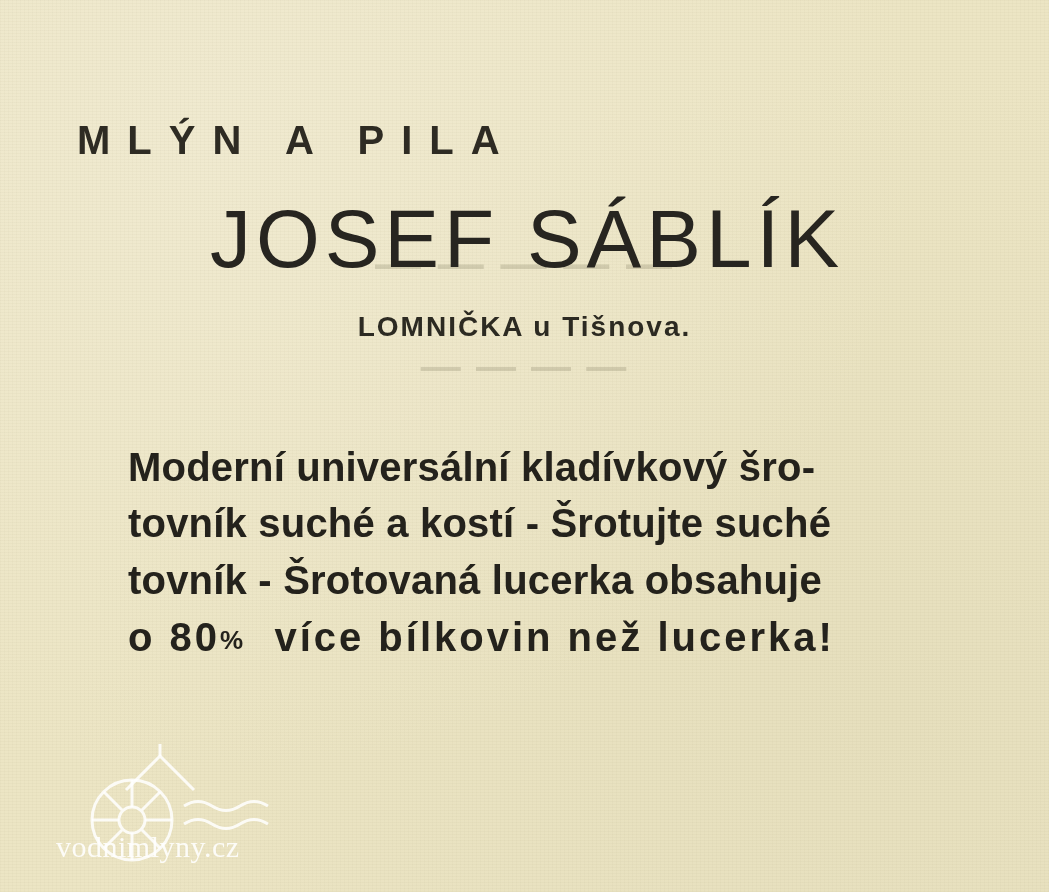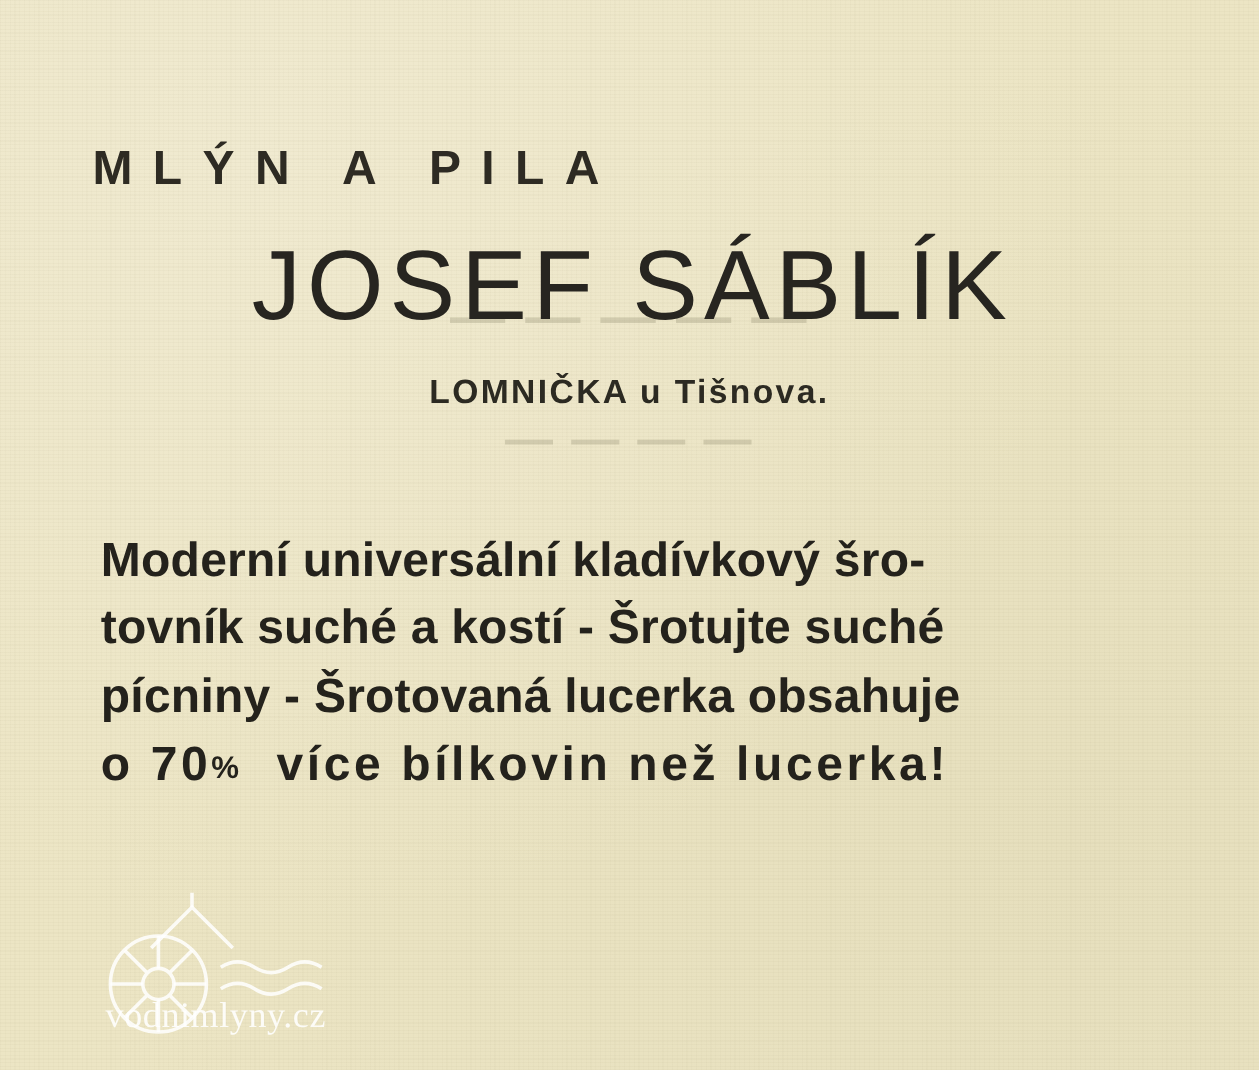--- a/index.html
+++ b/index.html
@@ -95,20 +95,21 @@
     padding: 0 20px 0 24px;
     color: #24221c;
     font-size: 40px;
     font-weight: 700;
     line-height: 1.42;
     letter-spacing: 0.2px;
   }
   .body-copy .ln {
     display: block;
     white-space: nowrap;
+    margin-left: 44px;
   }
   .body-copy .ln.last {
     letter-spacing: 3px;
   }
   .pct {
     font-size: 26px;
     vertical-align: 2px;
   }
 
   
@@ -125,42 +126,41 @@
     display: block;
   }
   .wm-text {
     position: absolute;
     left: 22px;
     bottom: 14px;
     font-size: 30px;
     color: rgba(255,255,255,0.88);
     font-family: "Liberation Serif", serif;
     letter-spacing: 0.5px;
-    margin-left: 32px;
   }
 </style>
 </head>
 <body>
 
 <div class="page">
   <div class="grain"></div>
 
   <div class="bleed bleed-1">— — — — —</div>
   <div class="bleed bleed-2">— — — —</div>
 
   <div class="content">
     <div class="line-top">MLÝN A PILA</div>
     <div class="company">JOSEF SÁBLÍK</div>
     <div class="place">LOMNIČKA u Tišnova.</div>
 
     <div class="body-copy">
       <span class="ln">Moderní universální kladívkový šro-</span>
       <span class="ln">tovník suché a kostí - Šrotujte suché</span>
-      <span class="ln">pícniny - Šrotovaná lucerka obsahuje</span>
-      <span class="ln last"><span>o 70</span><span class="pct">%</span>&nbsp;&nbsp;<span>více bílkovin než lucerka!</span></span>
+      <span class="ln">tovník - Šrotovaná lucerka obsahuje</span>
+      <span class="ln last"><span>o 80</span><span class="pct">%</span>&nbsp;&nbsp;<span>více bílkovin než lucerka!</span></span>
     </div>
   </div>
 
   <div class="watermark">
     <svg width="300" height="150" viewBox="0 0 300 150" fill="none">
       <g stroke="rgba(255,255,255,0.85)" stroke-width="3" fill="none">
 
         <path d="M92 62 L126 28 L160 62"></path>
         <path d="M126 28 L126 16"></path>
 

